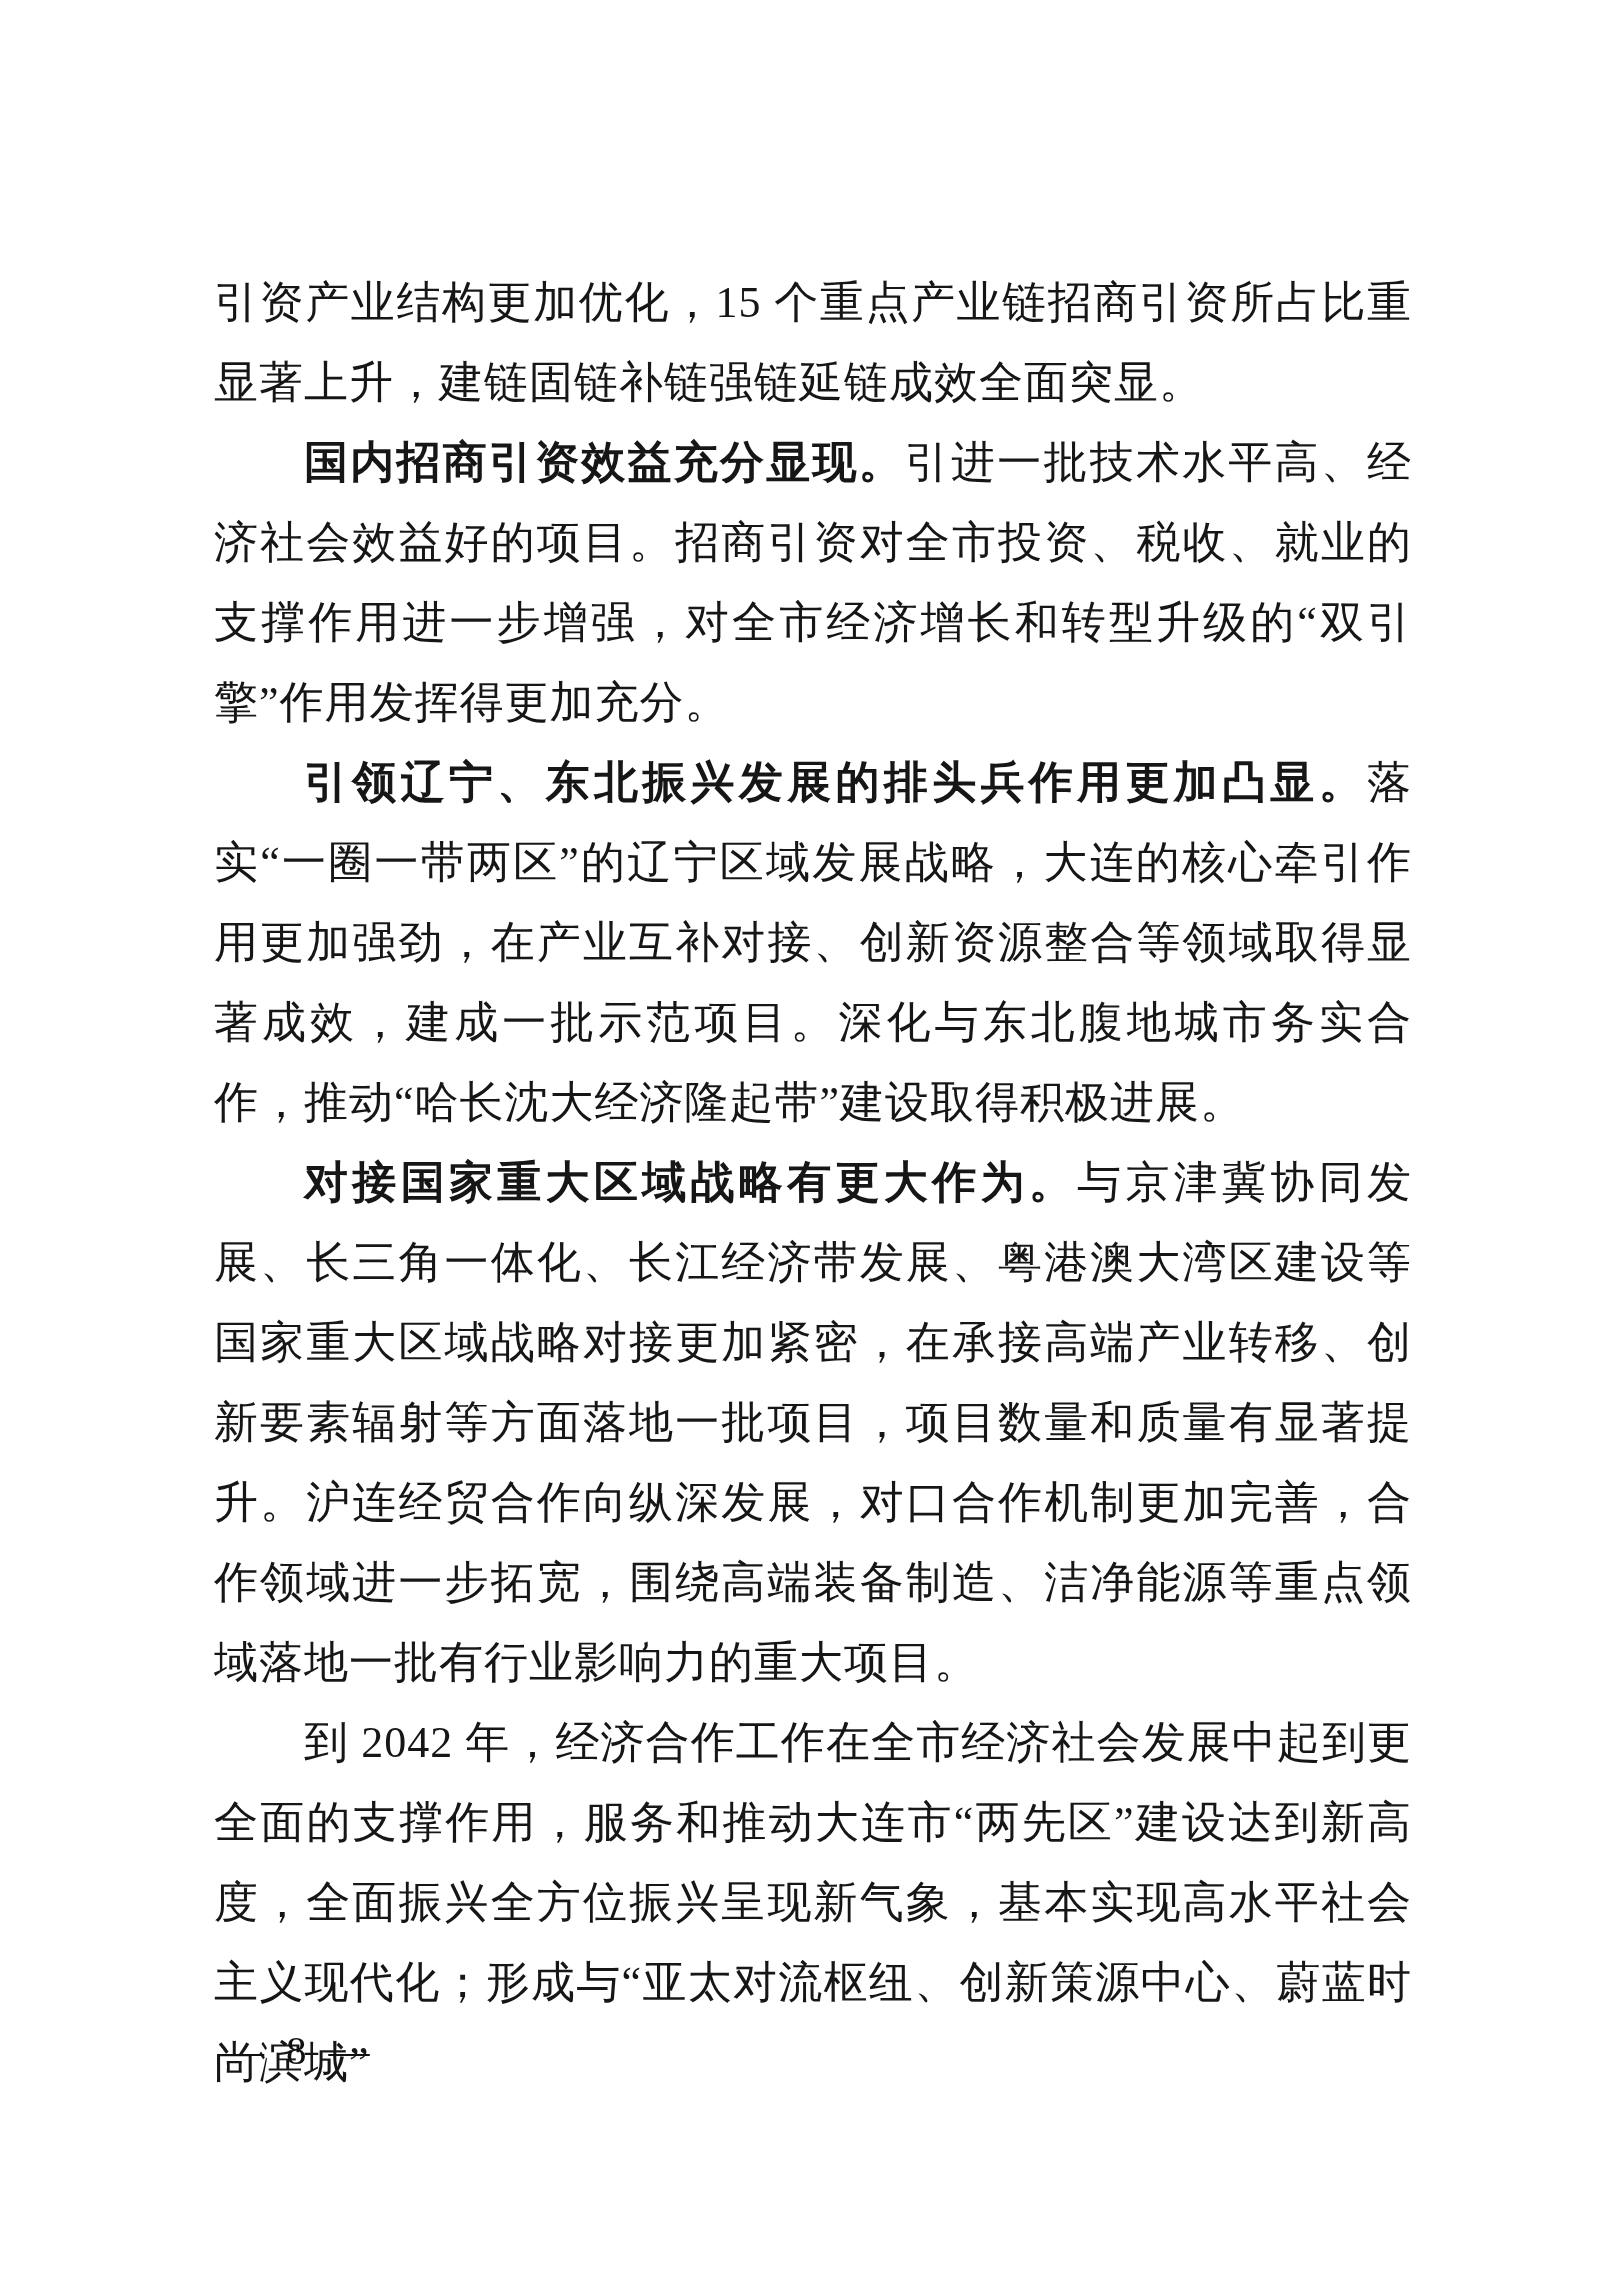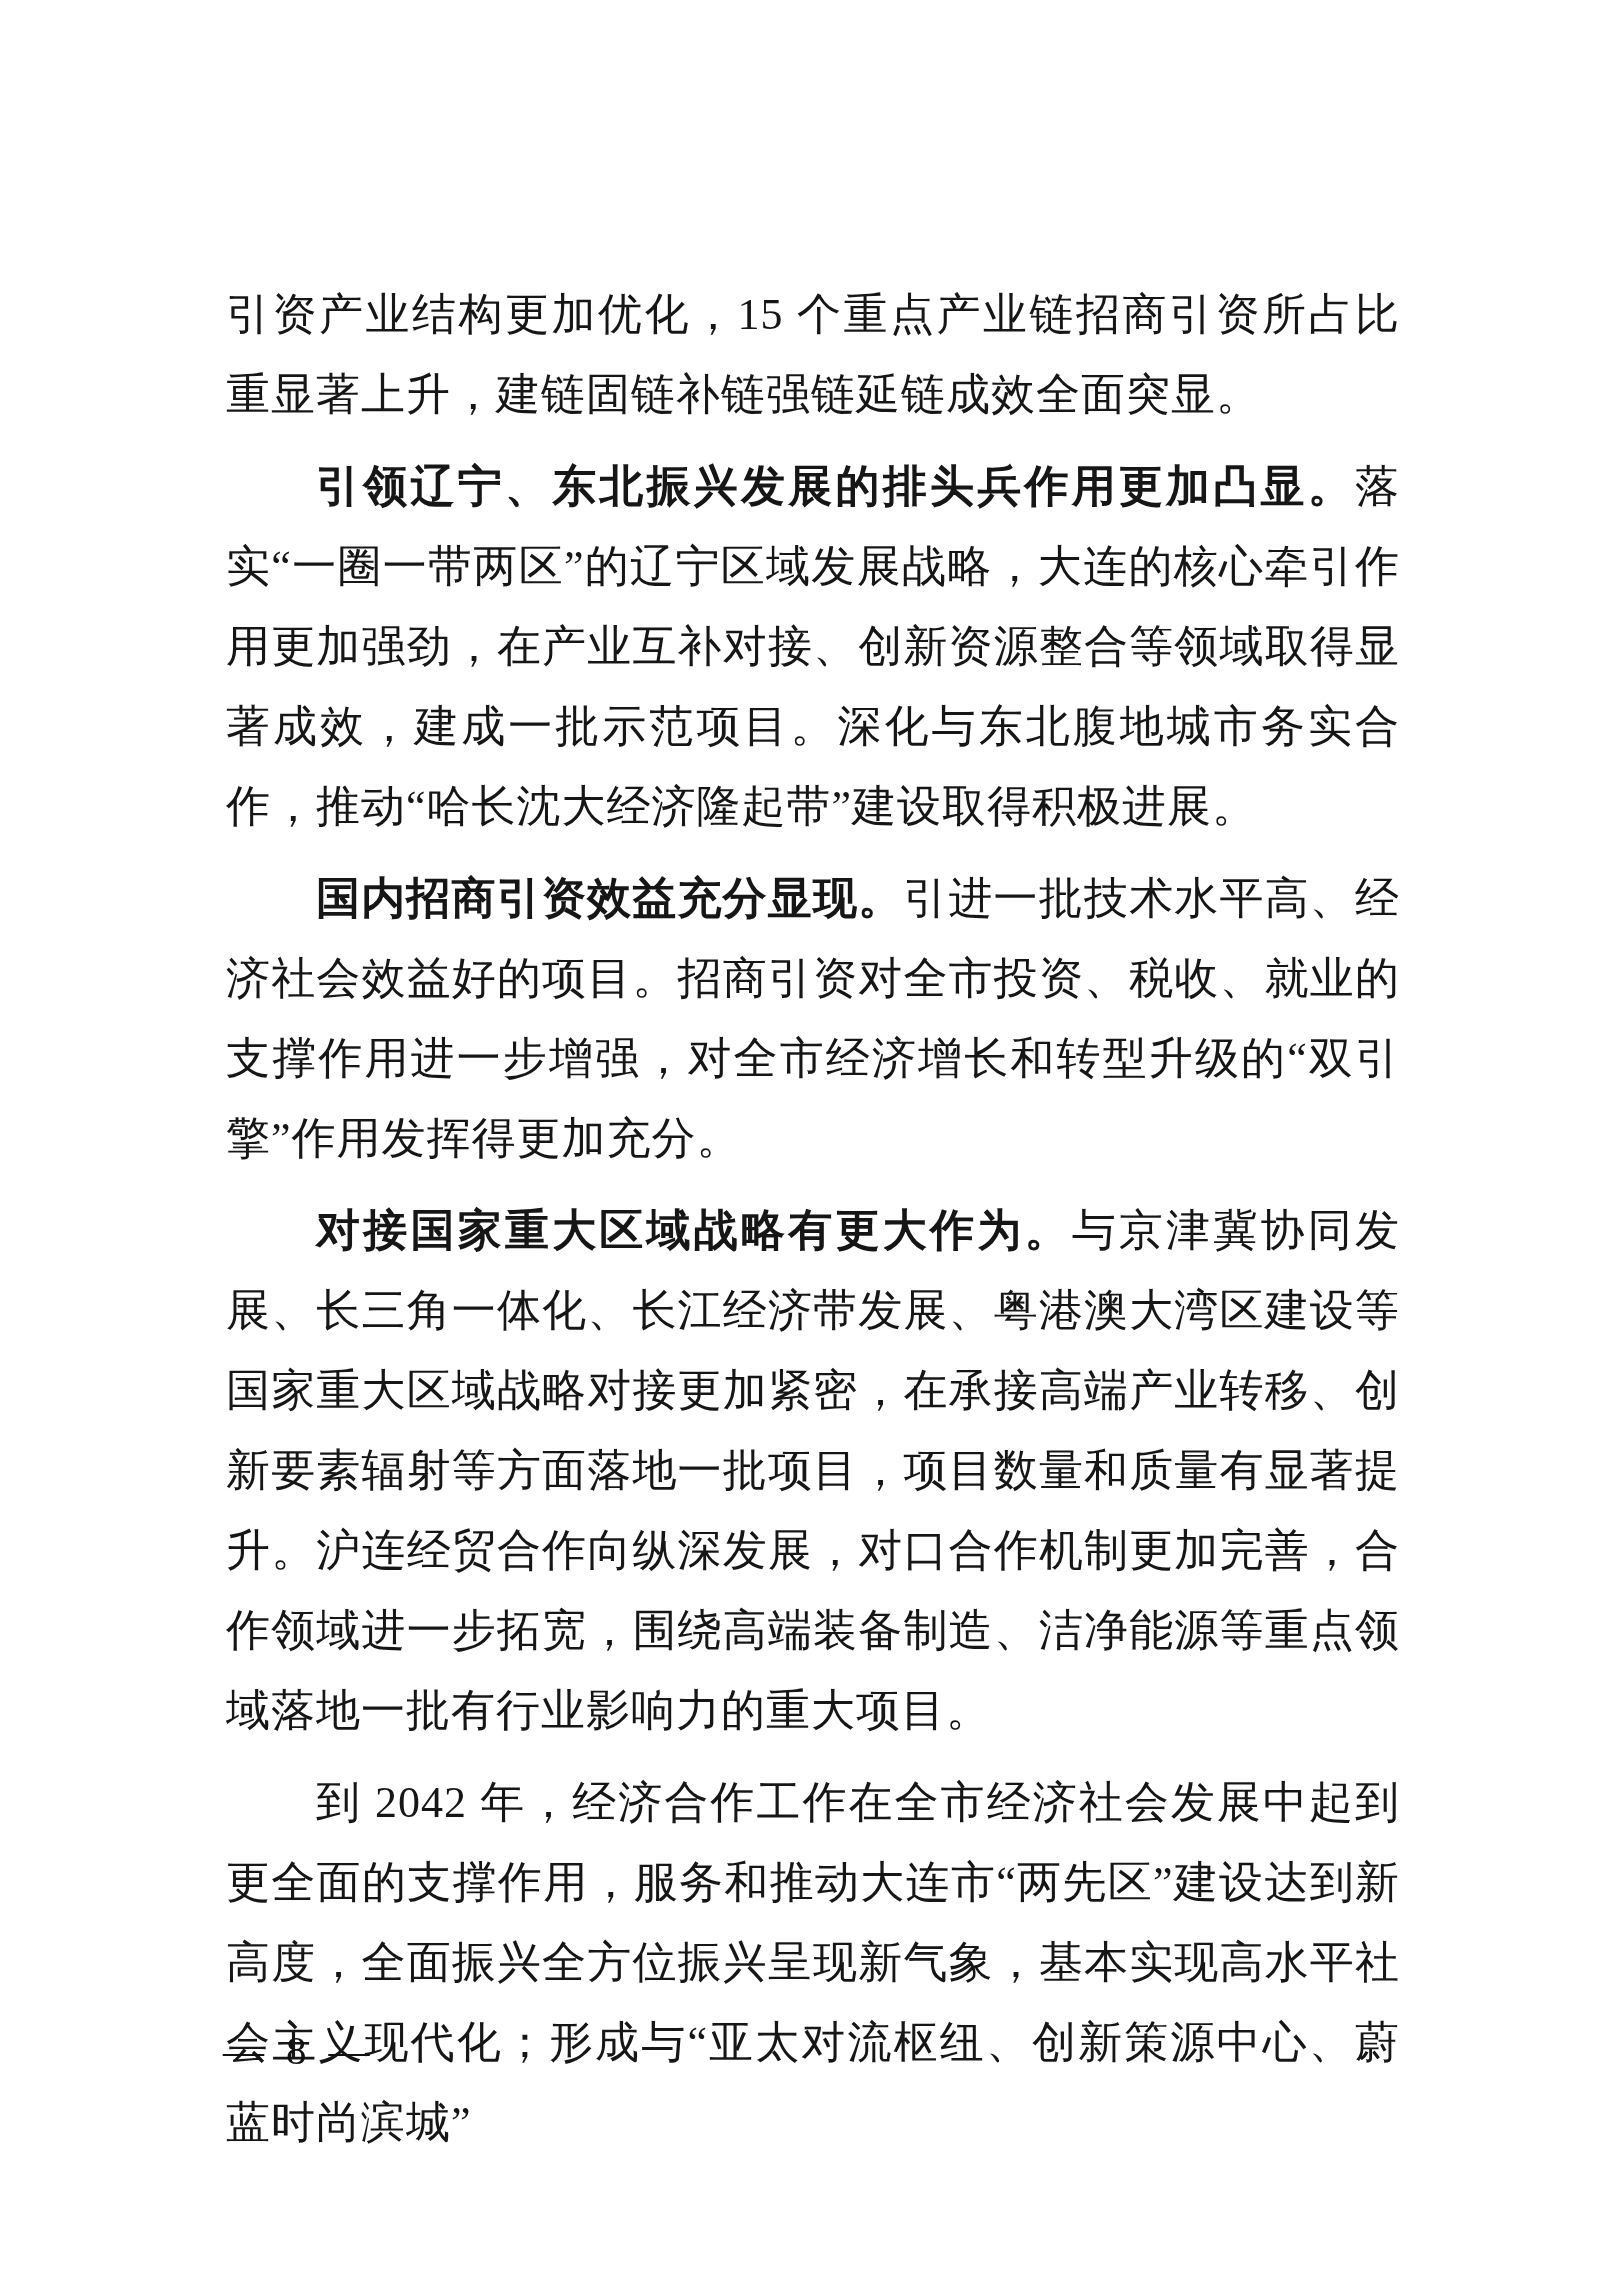--- a/index.html
+++ b/index.html
@@ -20,21 +20,21 @@
     position: absolute;
     left: 214px;
     top: 263px;
     width: 1198px;
     font-size: 44px;
     line-height: 80px;
     text-align: justify;
     letter-spacing: 1px;
   }
   .text-block p {
-    margin: 12px;
+    margin: 0;
     padding: 0;
   }
   .text-block p.indent {
     text-indent: 90px;
   }
   .lead {
     font-weight: bold;
   }
   .page-number {
     position: absolute;
@@ -51,25 +51,25 @@
 
 <div class="page">
 
   <div class="text-block">
 
     <p>
       <span class="lead"></span><span>引资产业结构更加优化，15 个重点产业链招商引资所占比重显著上升，建链固链补链强链延链成效全面突显。</span>
     </p>
 
     <p class="indent">
-      <span class="lead">引领辽宁、东北振兴发展的排头兵作用更加凸显。</span><span>落实“一圈一带两区”的辽宁区域发展战略，大连的核心牵引作用更加强劲，在产业互补对接、创新资源整合等领域取得显著成效，建成一批示范项目。深化与东北腹地城市务实合作，推动“哈长沈大经济隆起带”建设取得积极进展。</span>
+      <span class="lead">国内招商引资效益充分显现。</span><span>引进一批技术水平高、经济社会效益好的项目。招商引资对全市投资、税收、就业的支撑作用进一步增强，对全市经济增长和转型升级的“双引擎”作用发挥得更加充分。</span>
     </p>
 
     <p class="indent">
-      <span class="lead">国内招商引资效益充分显现。</span><span>引进一批技术水平高、经济社会效益好的项目。招商引资对全市投资、税收、就业的支撑作用进一步增强，对全市经济增长和转型升级的“双引擎”作用发挥得更加充分。</span>
+      <span class="lead">引领辽宁、东北振兴发展的排头兵作用更加凸显。</span><span>落实“一圈一带两区”的辽宁区域发展战略，大连的核心牵引作用更加强劲，在产业互补对接、创新资源整合等领域取得显著成效，建成一批示范项目。深化与东北腹地城市务实合作，推动“哈长沈大经济隆起带”建设取得积极进展。</span>
     </p>
 
     <p class="indent">
       <span class="lead">对接国家重大区域战略有更大作为。</span><span>与京津冀协同发展、长三角一体化、长江经济带发展、粤港澳大湾区建设等国家重大区域战略对接更加紧密，在承接高端产业转移、创新要素辐射等方面落地一批项目，项目数量和质量有显著提升。沪连经贸合作向纵深发展，对口合作机制更加完善，合作领域进一步拓宽，围绕高端装备制造、洁净能源等重点领域落地一批有行业影响力的重大项目。</span>
     </p>
 
     <p class="indent">
       <span class="lead"></span><span>到 2042 年，经济合作工作在全市经济社会发展中起到更全面的支撑作用，服务和推动大连市“两先区”建设达到新高度，全面振兴全方位振兴呈现新气象，基本实现高水平社会主义现代化；形成与“亚太对流枢纽、创新策源中心、蔚蓝时尚滨城”</span>
     </p>
 

